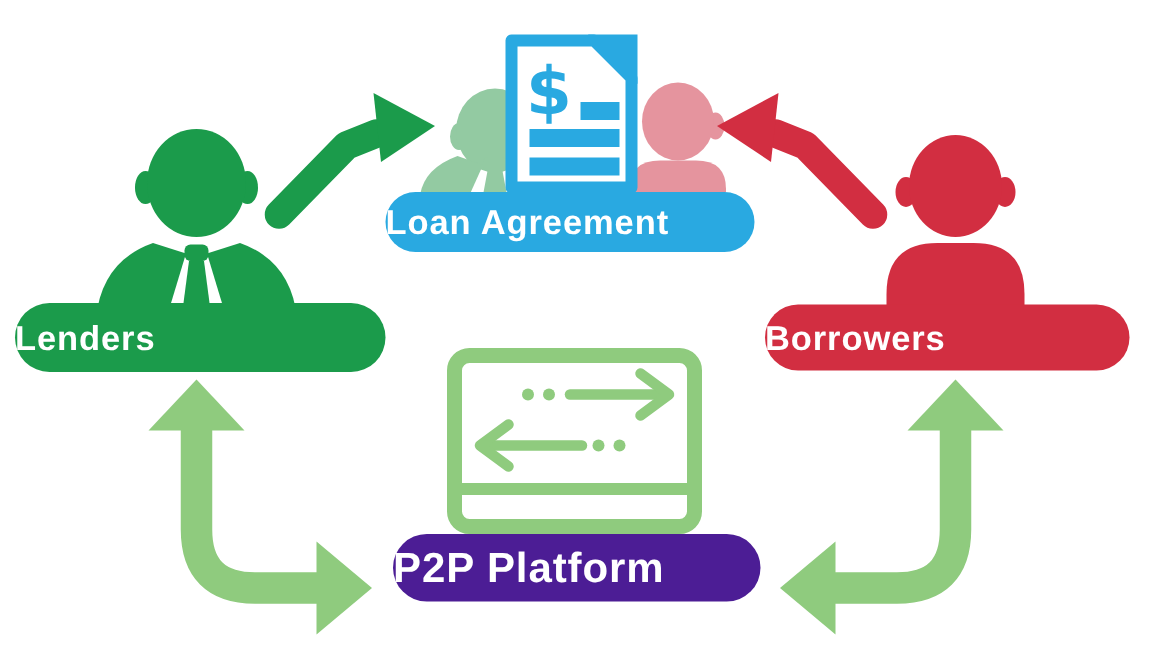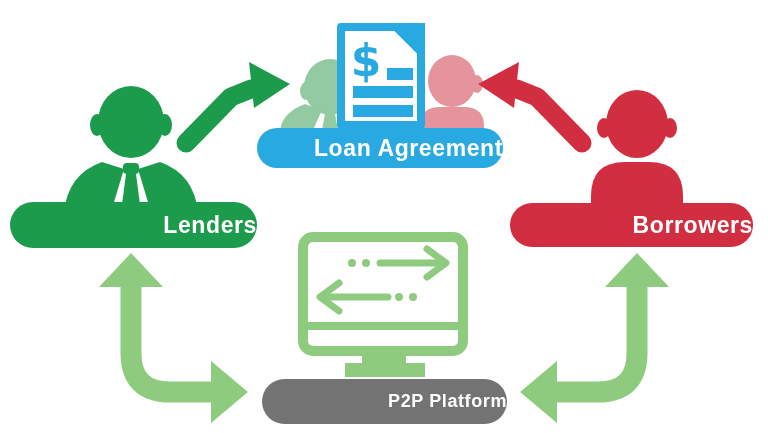--- a/index.html
+++ b/index.html
@@ -2,27 +2,27 @@
 <html><head>
 <meta charset="utf-8">
 <style>
   html,body{margin:0;padding:0;background:#fff;}
   .stage{
     position:relative;width:768px;height:433px;background:#ffffff;
     overflow:hidden;font-family:"Liberation Sans",sans-serif;
   }
   .stage svg{position:absolute;left:0;top:0;}
   .pill{
-    position:absolute;color:#ffffff;display:flex;align-items:center;justify-content:flex-end;
+    position:absolute;color:#ffffff;display:flex;align-items:center;justify-content:flex-start;
     font-weight:600;letter-spacing:.6px;white-space:nowrap;
   }
   .pill-lenders  {left:10px;  top:202px; width:247px; height:46px; background:#1b9b4b; border-radius:23px; font-size:23px;}
   .pill-borrowers{left:510px; top:203px; width:243px; height:44px; background:#d22e41; border-radius:22px; font-size:23px;}
   .pill-loan     {left:257px; top:128px; width:246px; height:40px; background:#29a9e1; border-radius:20px; font-size:23px;}
-  .pill-p2p      {left:262px; top:379px; width:245px; height:45px; background:#737373; border-radius:23px; font-size:18px;}
+  .pill-p2p      {left:262px; top:356px; width:245px; height:45px; background:#4c1d95; border-radius:23px; font-size:28px;}
 </style>
 </head>
 <body>
 
 <div class="stage">
 
   <svg width="768" height="433" viewBox="0 0 768 433">
 
     <g fill="#93caa2">
       <ellipse cx="306" cy="91" rx="6" ry="9"></ellipse>

